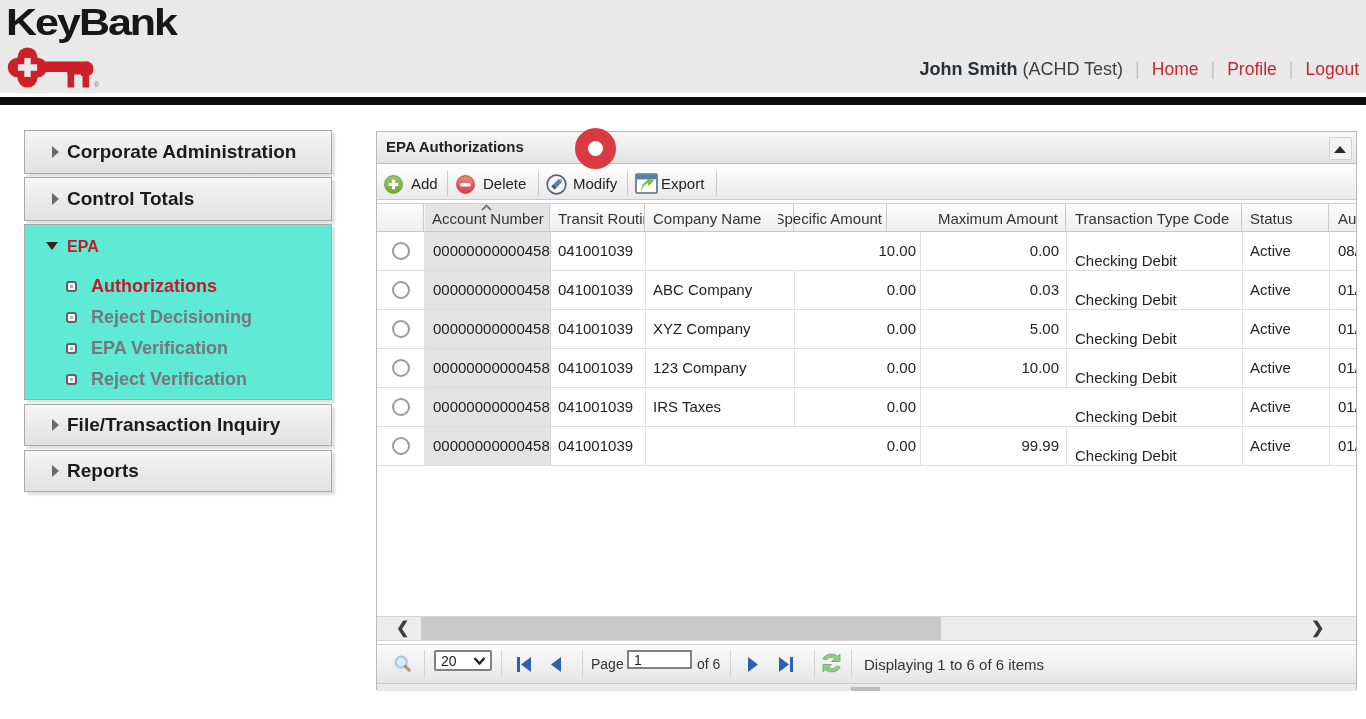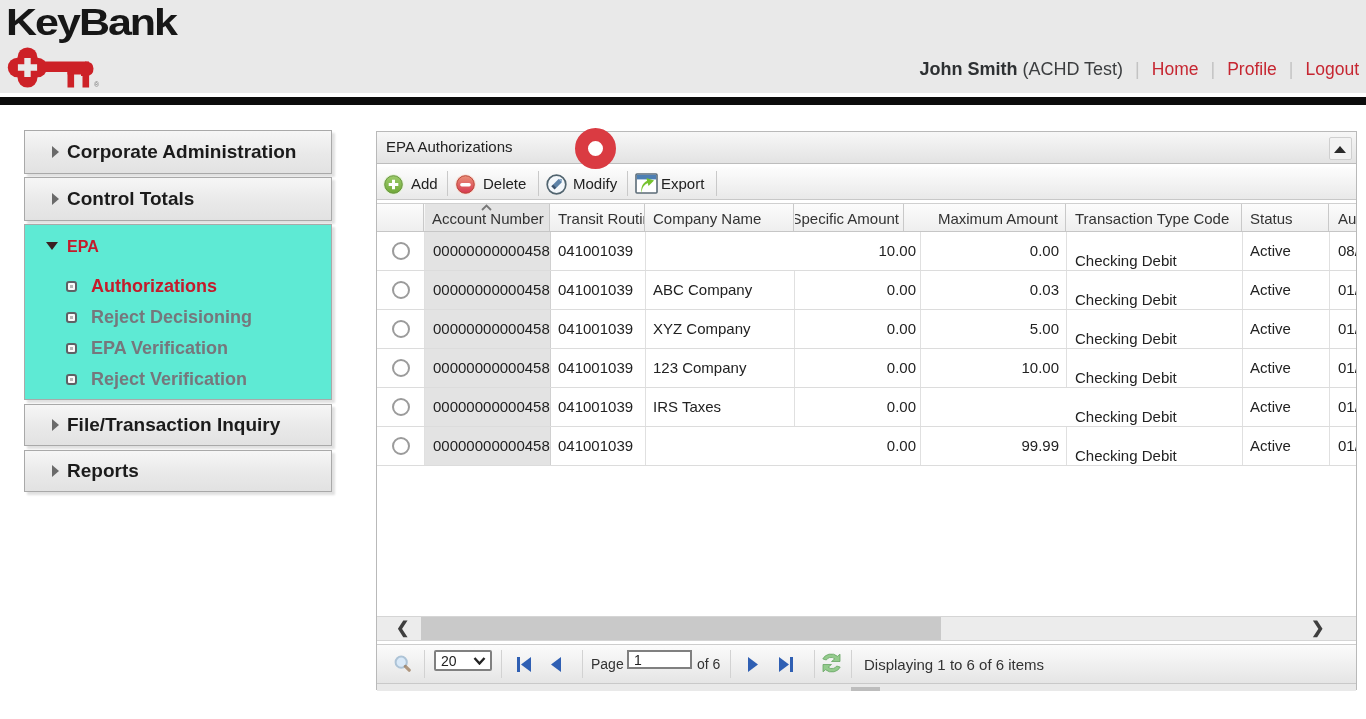--- a/index.html
+++ b/index.html
@@ -22,21 +22,21 @@
 #eparow .tri { position:absolute; left:21px; top:17px; width:0; height:0; border-top:8px solid #3a2022; border-left:6px solid transparent; border-right:6px solid transparent; }
 #eparow .t { position:absolute; left:42px; top:13px; font-size:16px; font-weight:bold; color:#c41b2b; }
 .subitem .bullet { position:absolute; left:41px; width:11px; height:11px; border:2px solid #5f6065; border-radius:3px; background:#fafafa; }
 .subitem .bullet::after { content:""; position:absolute; left:2px; top:2px; width:3px; height:3px; background:#b5b5b5; }
 .subitem .t { position:absolute; left:66px; font-size:18px; font-weight:bold; }
 .red { color:#c41b2b; }
 .gray { color:#76777c; }
 
 #panel { left:376px; top:131px; width:981px; height:559px; border:1px solid #b9b9b9; background:#fff; }
 #ptitle { left:0; top:0; width:979px; height:32px; background:linear-gradient(#f7f7f7,#e3e3e3); border-bottom:1px solid #bdbdbd; }
-#ptitle .t { position:absolute; left:9px; top:6px; font-size:15px; font-weight:normal; color:#222; }
+#ptitle .t { position:absolute; left:9px; top:6px; font-size:15px; font-weight:bold; color:#222; }
 #collapsebtn { left:952px; top:5px; width:23px; height:23px; border:1px solid #cfcfcf; border-radius:2px; background:#f3f3f3; }
 #collapsebtn .tri { position:absolute; left:4px; top:8px; width:0; height:0; border-bottom:7px solid #2b2b2b; border-left:6px solid transparent; border-right:6px solid transparent; }
 
 #toolbar { left:0; top:35px; width:979px; height:33px; background:linear-gradient(#fdfdfd,#e9e9e9); border-bottom:1px solid #c8c8c8; }
 .tbtxt { position:absolute; top:8px; font-size:15px; color:#222; }
 .tbsep { position:absolute; top:4px; width:1px; height:25px; background:#c9c9c9; }
 .tbicon { position:absolute; top:7px; }
 
 #grid { left:0; top:71px; width:979px; height:264px; }
 #thead { position:absolute; left:0; top:0; width:979px; height:29px; background:linear-gradient(#fcfcfc,#eee); border-top:1px solid #d0d0d0; border-bottom:1px solid #c6c6c6; }
@@ -190,21 +190,21 @@
       <div class="hcell" style="left:0;width:47px"></div>
       <div class="hcell" style="left:48px;width:125px;background:#e4e4e4">
           <span class="t" style="left:7px">Account Number</span>
         </div>
       <div class="hcell" style="left:174px;width:94px">
           <span class="t" style="left:7px">Transit Routing Number</span>
         </div>
       <div class="hcell" style="left:269px;width:148px">
           <span class="t" style="left:7px">Company Name</span>
         </div>
-      <div class="hcell" style="left:418px;width:109px">
+      <div class="hcell" style="left:401px;width:109px">
           <span class="t" style="right:4px">Specific Amount</span>
         </div>
       <div class="hcell" style="left:544px;width:145px">
           <span class="t" style="right:7px">Maximum Amount</span>
         </div>
       <div class="hcell" style="left:690px;width:175px">
           <span class="t" style="left:8px">Transaction Type Code</span>
         </div>
       <div class="hcell" style="left:866px;width:86px">
           <span class="t" style="left:7px">Status</span>

